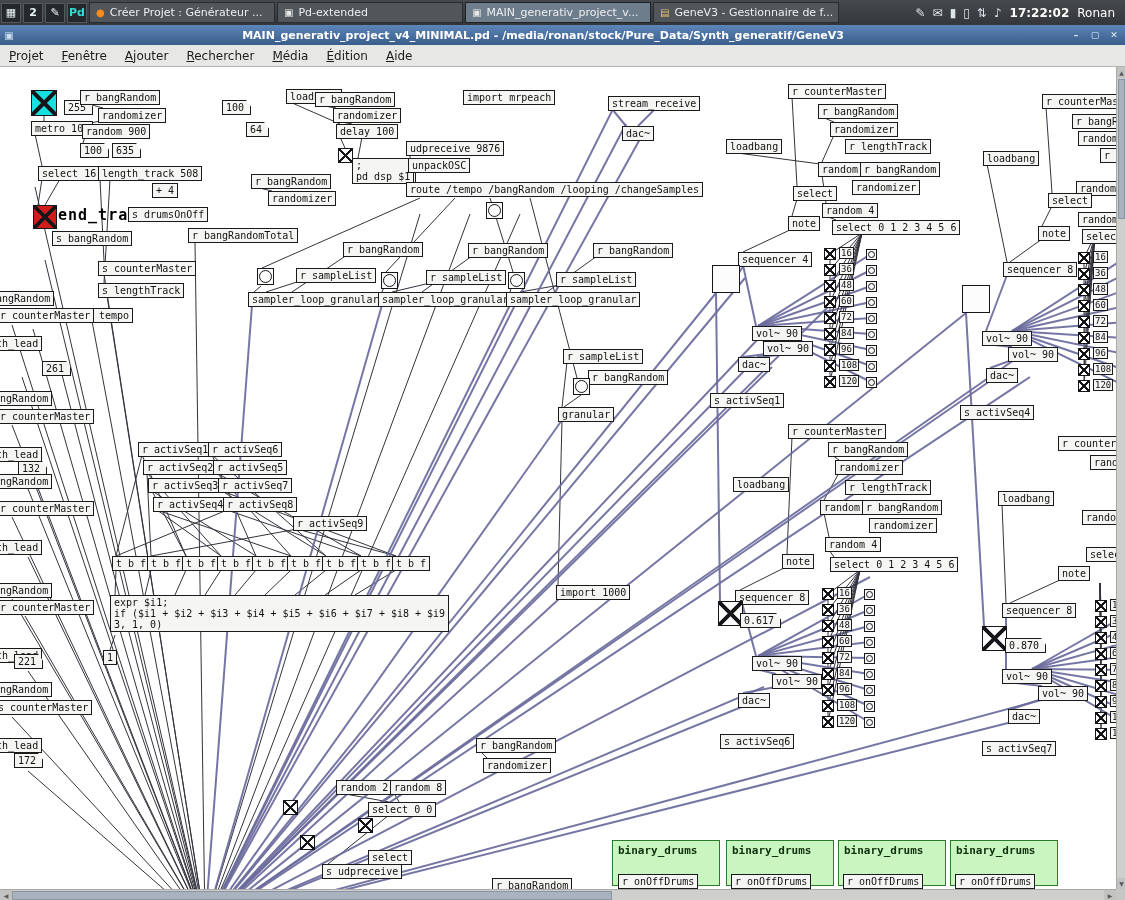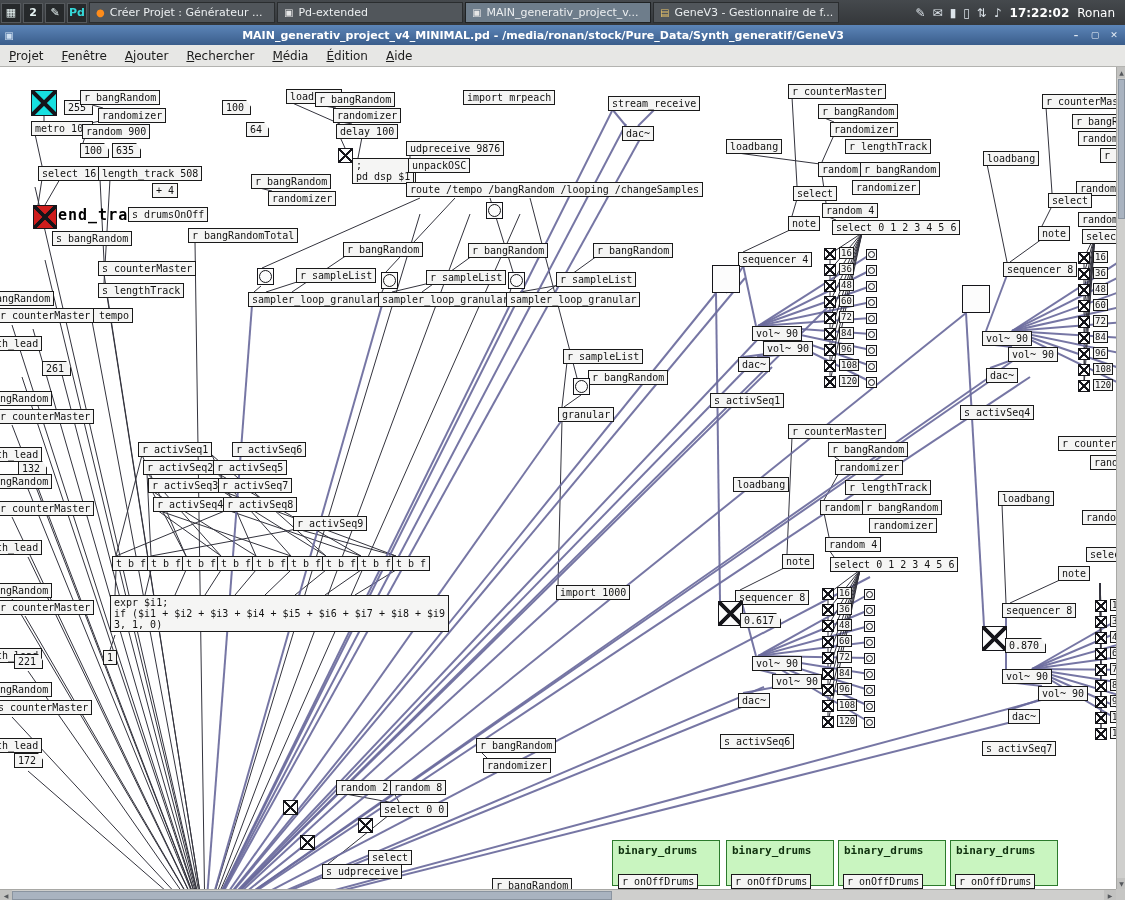--- a/index.html
+++ b/index.html
@@ -447,21 +447,21 @@
       <div class="nd obj" style="left: 506px; top: 225px;">sampler_loop_granular</div>
       <div class="nd obj" style="left: 343px; top: 175px;">r bangRandom</div>
       <div class="nd obj" style="left: 468px; top: 176px;">r bangRandom</div>
       <div class="nd obj" style="left: 593px; top: 176px;">r bangRandom</div>
       <div class="nd obj" style="left: 563px; top: 282px;">r sampleList</div>
       <div class="nd obj" style="left: 588px; top: 303px;">r bangRandom</div>
       <div class="nd bng" style="left: 573px; top: 311px;"></div>
       <div class="nd obj" style="left: 558px; top: 340px;">granular</div>
       <div class="nd obj" style="left: 556px; top: 518px;">import 1000</div>
       <div class="nd obj" style="left: 138px; top: 375px;">r activSeq1</div>
-      <div class="nd obj" style="left: 208px; top: 375px; margin-left: 24px;">r activSeq6</div>
+      <div class="nd obj" style="left: 208px; top: 375px;">r activSeq6</div>
       <div class="nd obj" style="left: 143px; top: 393px;">r activSeq2</div>
       <div class="nd obj" style="left: 213px; top: 393px;">r activSeq5</div>
       <div class="nd obj" style="left: 148px; top: 411px;">r activSeq3</div>
       <div class="nd obj" style="left: 218px; top: 411px;">r activSeq7</div>
       <div class="nd obj" style="left: 153px; top: 430px;">r activSeq4</div>
       <div class="nd obj" style="left: 223px; top: 430px;">r activSeq8</div>
       <div class="nd obj" style="left: 293px; top: 449px;">r activSeq9</div>
       <div class="nd obj" style="left: 112px; top: 489px;">t b f</div>
       <div class="nd obj" style="left: 147px; top: 489px;">t b f</div>
       <div class="nd obj" style="left: 182px; top: 489px;">t b f</div>
@@ -537,21 +537,21 @@
       <div class="nd tglX" style="left: 982px; top: 559px;"></div>
       <div class="nd num" style="left: 1005px; top: 571px;">0.870</div>
       <div class="nd obj" style="left: 1002px; top: 602px;">vol~ 90</div>
       <div class="nd obj" style="left: 1038px; top: 619px;">vol~ 90</div>
       <div class="nd obj" style="left: 1008px; top: 642px;">dac~</div>
       <div class="nd obj" style="left: 982px; top: 674px;">s activSeq7</div>
       <div class="nd obj" style="left: 476px; top: 671px;">r bangRandom</div>
       <div class="nd obj" style="left: 483px; top: 691px;">randomizer</div>
       <div class="nd obj" style="left: 336px; top: 713px;">random 2</div>
       <div class="nd obj" style="left: 390px; top: 713px;">random 8</div>
-      <div class="nd obj" style="left: 380px; top: 735px;">select 0 0</div>
+      <div class="nd obj" style="left: 368px; top: 735px;">select 0 0</div>
       <div class="nd tgl" style="left: 283px; top: 733px;"></div>
       <div class="nd tgl" style="left: 358px; top: 751px;"></div>
       <div class="nd tgl" style="left: 300px; top: 768px;"></div>
       <div class="nd obj" style="left: 322px; top: 797px;">s udpreceive</div>
       <div class="nd obj" style="left: 368px; top: 783px;">select</div>
       <div class="nd obj" style="left: 492px; top: 811px;">r bangRandom</div>
       <div class="nd sub" style="left: 612px; top: 773px;">binary_drums</div>
       <div class="nd sub" style="left: 726px; top: 773px;">binary_drums</div>
       <div class="nd sub" style="left: 838px; top: 773px;">binary_drums</div>
       <div class="nd sub" style="left: 950px; top: 773px;">binary_drums</div>

